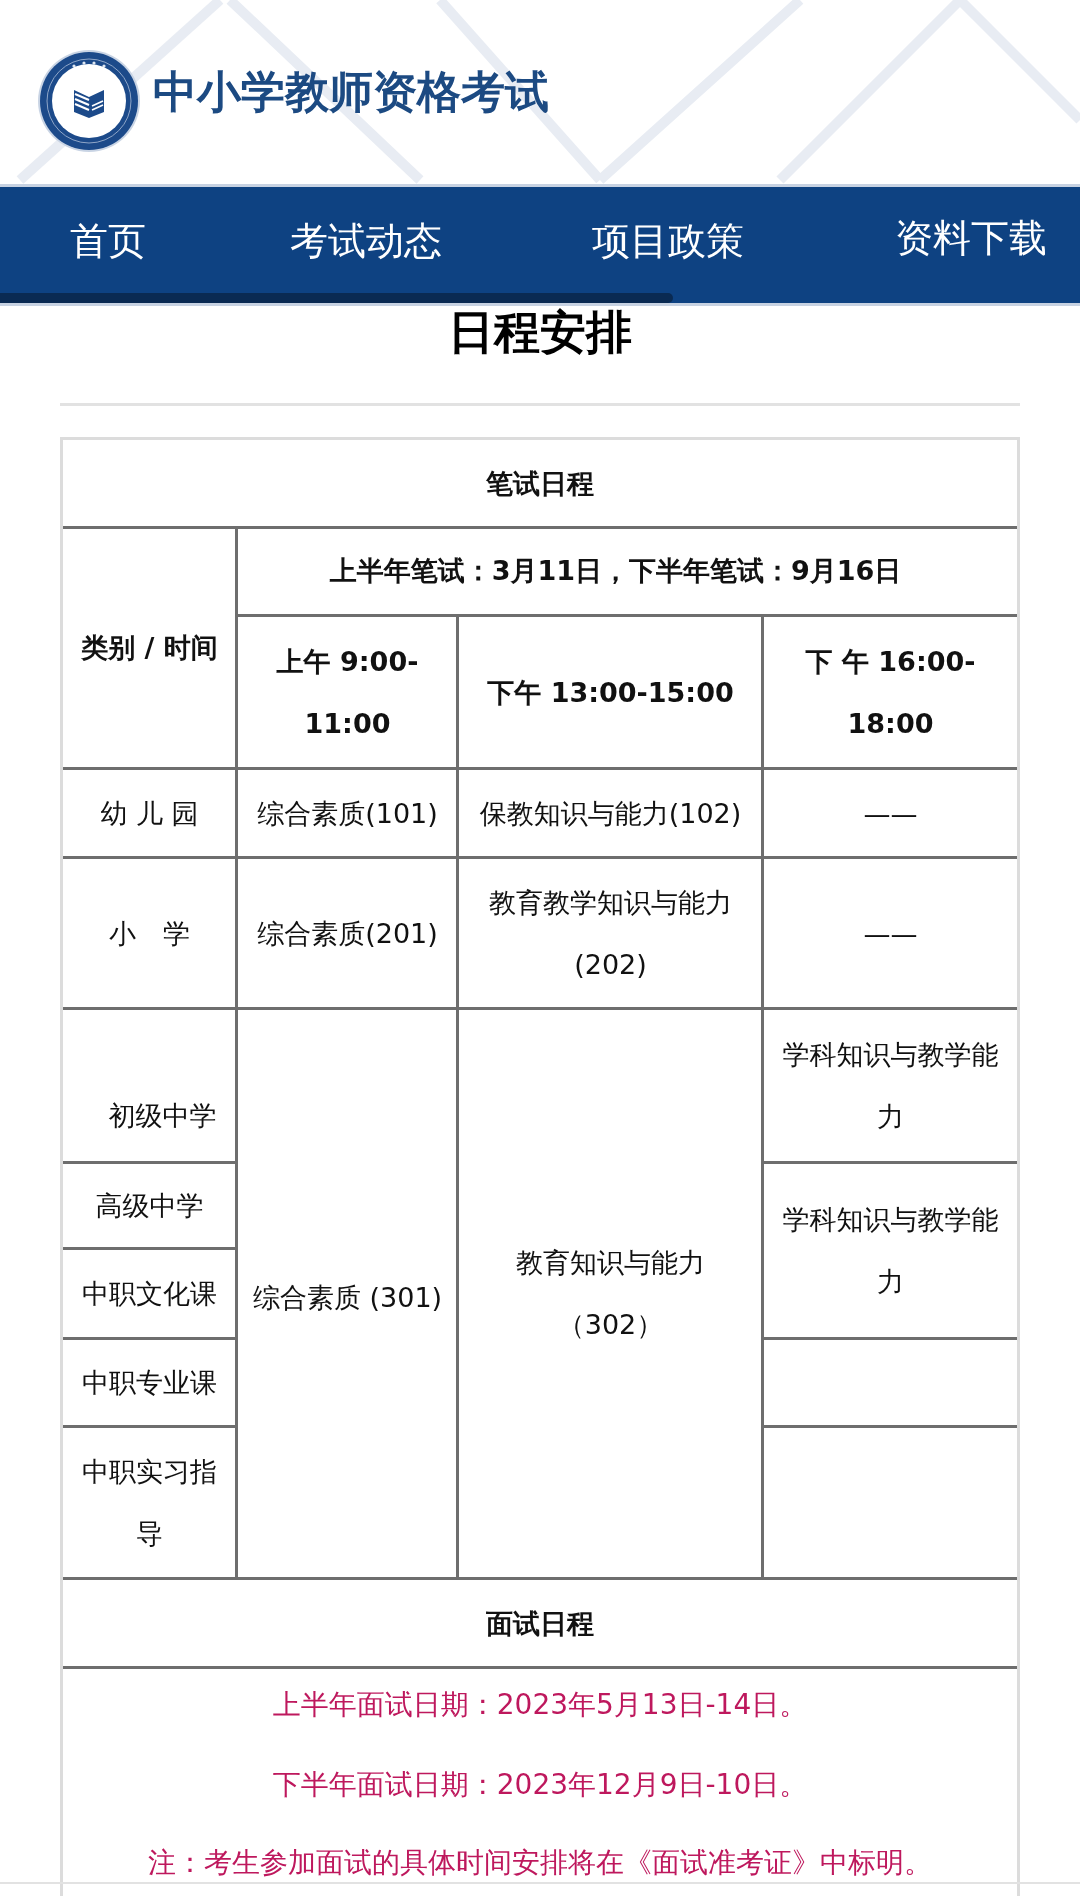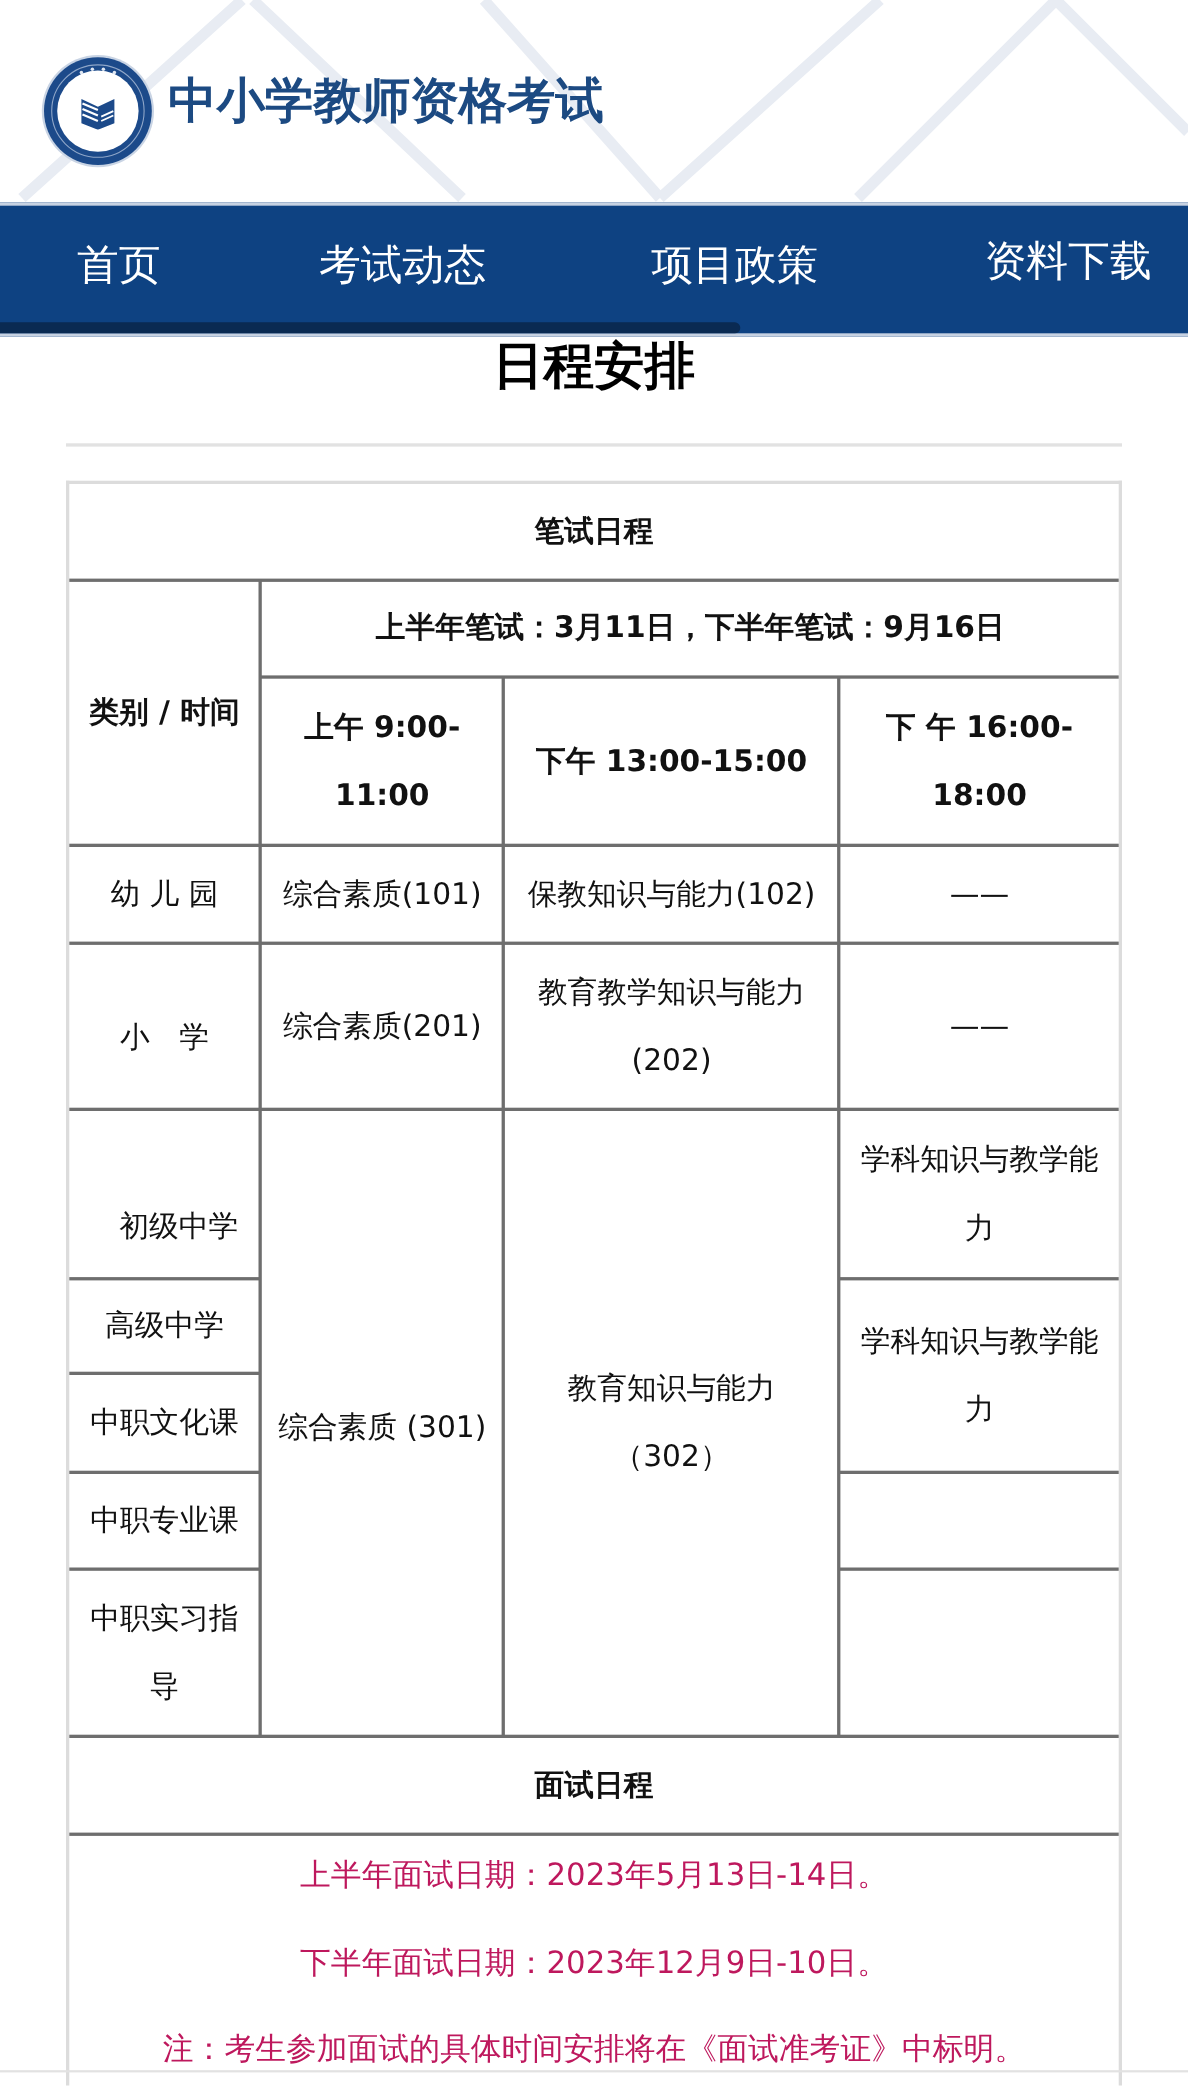--- a/index.html
+++ b/index.html
@@ -113,32 +113,32 @@
   <div class="hline" style="left:63px; width:954px; top:1666px;"></div>
 
   <div class="vline" style="left:235px; top:527px; height:1051px;"></div>
   <div class="vline" style="left:456px; top:615px; height:963px;"></div>
   <div class="vline" style="left:761px; top:615px; height:963px;"></div>
 
   <div class="cell bold" style="left:63px; width:954px; top:440px; height:87px;">笔试日程</div>
 
   <div class="cell bold" style="left:63px; width:173px; top:527px; height:241px; padding:0 14px; line-height:62px;">类别 / 时间</div>
 
-  <div class="cell bold" style="left:238px; width:779px; top:527px; height:88px;">上半年笔试：3月11日，下半年笔试：9月16日</div>
+  <div class="cell bold" style="left:226px; width:779px; top:527px; height:88px;">上半年笔试：3月11日，下半年笔试：9月16日</div>
 
   <div class="cell bold" style="left:238px; width:219px; top:617px; height:151px; padding:0 10px;">上午 9:00-11:00</div>
   <div class="cell bold" style="left:459px; width:303px; top:617px; height:151px;">下午 13:00-15:00</div>
   <div class="cell bold" style="left:764px; width:253px; top:617px; height:151px; padding:0 12px;">下 午 16:00-18:00</div>
 
   <div class="cell" style="left:63px; width:173px; top:770px; height:87px;">幼 儿 园</div>
   <div class="cell" style="left:238px; width:219px; top:770px; height:87px;">综合素质(101)</div>
   <div class="cell" style="left:459px; width:303px; top:770px; height:87px;">保教知识与能力(102)</div>
   <div class="cell" style="left:764px; width:253px; top:770px; height:87px;">——</div>
 
-  <div class="cell" style="left:63px; width:173px; top:859px; height:149px;margin-top:10px;">小　学</div>
+  <div class="cell" style="left:63px; width:173px; top:859px; height:149px;">小　学</div>
   <div class="cell" style="left:238px; width:219px; top:859px; height:149px;">综合素质(201)</div>
   <div class="cell" style="left:459px; width:303px; top:859px; height:149px; padding:0 20px;">教育教学知识与能力(202)</div>
   <div class="cell" style="left:764px; width:253px; top:859px; height:149px;">——</div>
 
   <div class="cell" style="left:63px; width:173px; top:1040px; height:152px;margin-left:13px;">初级中学</div>
   <div class="cell" style="left:63px; width:173px; top:1164px; height:84px;">高级中学</div>
   <div class="cell" style="left:63px; width:173px; top:1250px; height:88px;">中职文化课</div>
   <div class="cell" style="left:63px; width:173px; top:1340px; height:86px;">中职专业课</div>
   <div class="cell" style="left:63px; width:173px; top:1428px; height:150px; padding:0 8px;">中职实习指导</div>
 

